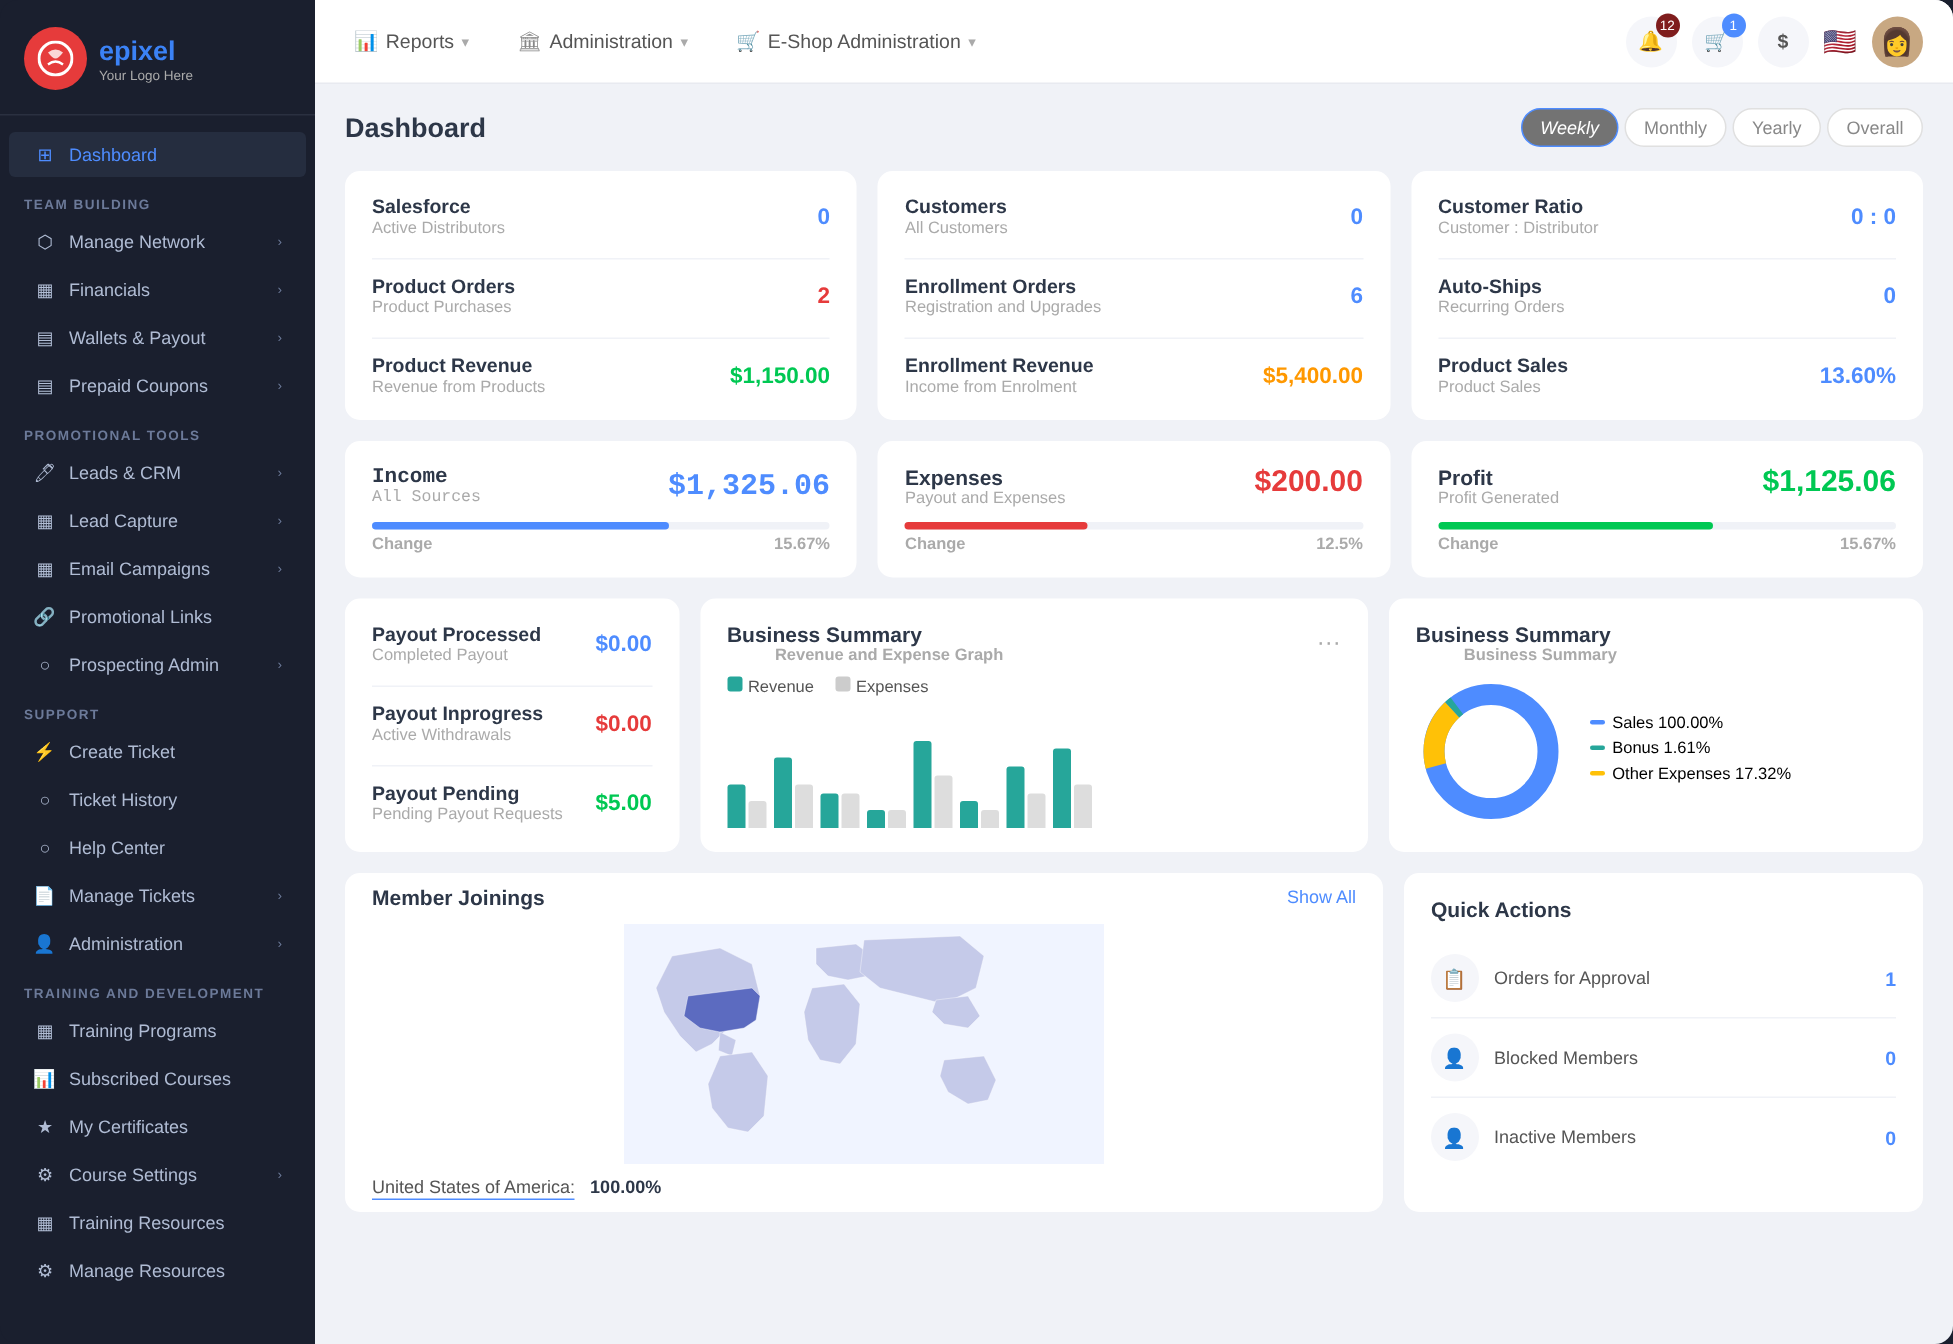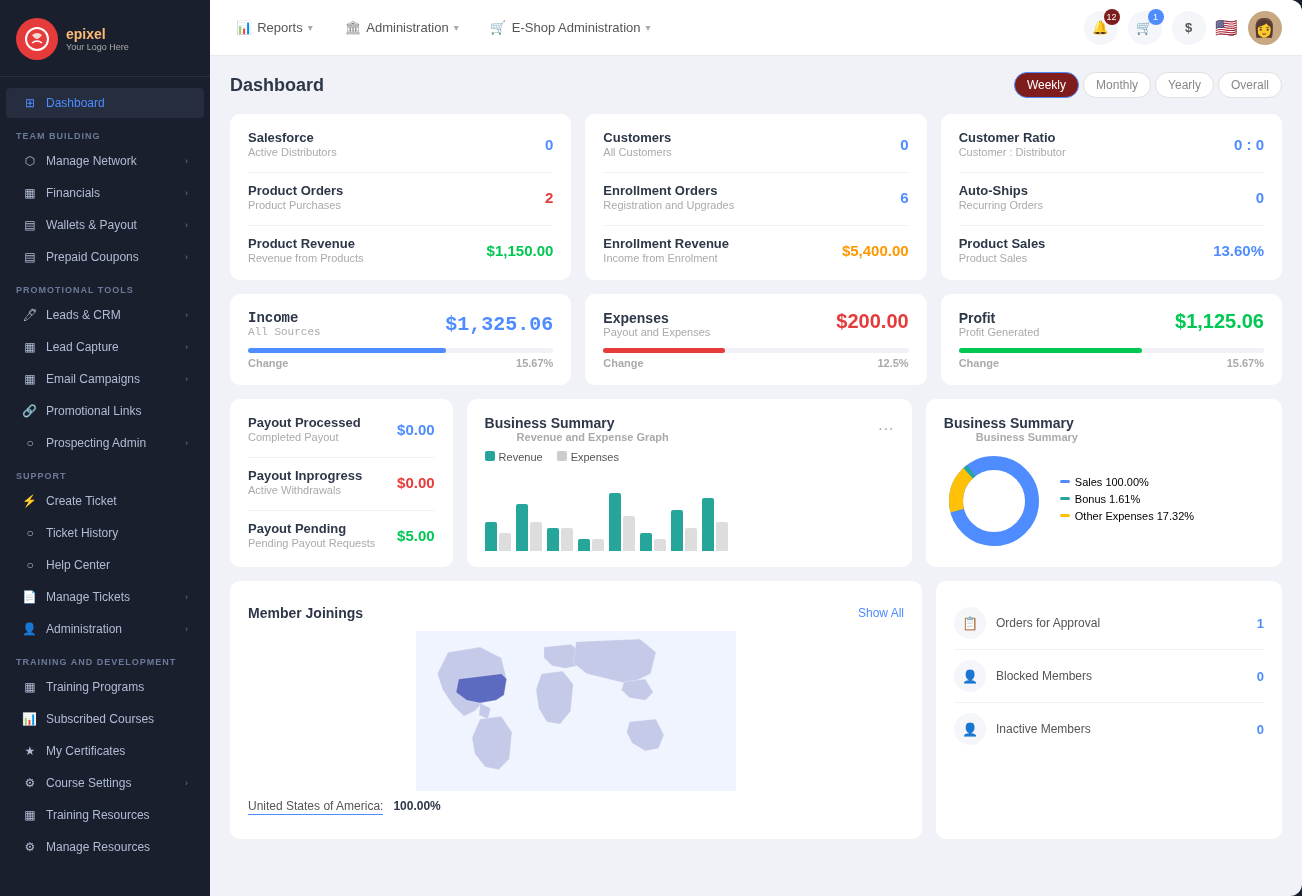--- a/index.html
+++ b/index.html
@@ -25,21 +25,21 @@
     }
     .logo-icon {
       width: 42px; height: 42px;
       background: #e63b3b;
       border-radius: 50%;
       display: flex; align-items: center; justify-content: center;
       font-size: 18px; font-weight: bold; color: #fff;
       margin-right: 8px;
     }
     .logo-text { display: flex; flex-direction: column; }
-    .logo-text .brand { font-size: 14px; font-weight: 700; color: #fdba74; }
+    .logo-text .brand { font-size: 18px; font-weight: 700; color: #3b82f6; }
     .logo-text .tagline { font-size: 9px; color: #aaa; }
 
     .sidebar-section-label {
       font-size: 9px; font-weight: 700; color: #6c7a99; letter-spacing: 1px;
       padding: 12px 16px 4px; text-transform: uppercase;
     }
     .sidebar-item {
       display: flex; align-items: center; justify-content: space-between;
       padding: 7px 16px; cursor: pointer; color: #b0bcd4; font-size: 12px;
       border-radius: 4px; margin: 1px 6px;
@@ -100,21 +100,21 @@
     .content-header {
       display: flex; align-items: center; justify-content: space-between;
       margin-bottom: 16px;
     }
     .page-title { font-size: 18px; font-weight: 600; color: #2d3748; }
     .period-tabs { display: flex; gap: 4px; }
     .period-tab {
       padding: 5px 12px; font-size: 12px; border-radius: 20px;
       border: 1px solid #e0e0e0; background: #fff; color: #888; cursor: pointer;
     }
-    .period-tab.active { background: #7f1d1d; color: #fff; border-color: #4e8cff; }
+    .period-tab.active { background: #737373; color: #fff; border-color: #4e8cff; font-style: italic; }
 
     
     .cards-row { display: grid; grid-template-columns: 1fr 1fr 1fr; gap: 14px; margin-bottom: 14px; }
     .stat-card {
       background: #fff; border-radius: 10px; padding: 16px 18px;
     }
     .stat-item { margin-bottom: 14px; }
     .stat-item:last-child { margin-bottom: 0; }
     .stat-label { font-size: 13px; font-weight: 600; color: #2d3748; }
     .stat-sublabel { font-size: 11px; color: #aaa; margin-top: 1px; }
@@ -162,21 +162,21 @@
     
     .donut-area { display: flex; align-items: center; gap: 16px; padding-top: 8px; }
     .donut-legend { font-size: 11px; }
     .donut-legend-item { display: flex; align-items: center; gap: 5px; margin-bottom: 5px; }
     .dl-blue { width: 10px; height: 3px; background: #4e8cff; border-radius: 2px; }
     .dl-green { width: 10px; height: 3px; background: #26a69a; border-radius: 2px; }
     .dl-yellow { width: 10px; height: 3px; background: #ffc107; border-radius: 2px; }
 
     
     .bottom-row { display: grid; grid-template-columns: 2fr 1fr; gap: 14px; }
-    .map-card { background: #fff; border-radius: 10px; padding: 24px 18px; }
+    .map-card { background: #fff; border-radius: 10px; padding: 8px 18px; }
     .map-header { display: flex; justify-content: space-between; align-items: center; margin-bottom: 10px; }
     .map-title { font-size: 14px; font-weight: 600; color: #2d3748; }
     .show-all { font-size: 12px; color: #4e8cff; cursor: pointer; }
     .map-area { width: 100%; height: 160px; position: relative; overflow: hidden; }
     .qa-card { background: #fff; border-radius: 10px; padding: 16px 18px; }
     .qa-title { font-size: 14px; font-weight: 600; color: #2d3748; margin-bottom: 12px; }
     .qa-item { display: flex; align-items: center; justify-content: space-between; padding: 10px 0; border-bottom: 1px solid #f0f2f7; }
     .qa-item:last-child { border-bottom: none; }
     .qa-left { display: flex; align-items: center; gap: 10px; font-size: 12px; color: #555; }
     .qa-icon { width: 32px; height: 32px; background: #f5f6fa; border-radius: 50%; display: flex; align-items: center; justify-content: center; font-size: 13px; color: #aaa; }
@@ -706,20 +706,21 @@
             </g>
           </svg>
         </div>
         <div class="map-stat-row">
           <span class="map-country">United States of America:</span>
           <span class="map-pct">100.00%</span>
         </div>
       </div>
 
       <div class="qa-card">
+        <div class="qa-title">Quick Actions</div>
         <div class="qa-item">
           <div class="qa-left">
             <div class="qa-icon">📋</div>
             <span>Orders for Approval</span>
           </div>
           <span class="qa-count">1</span>
         </div>
         <div class="qa-item">
           <div class="qa-left">
             <div class="qa-icon">👤</div>

